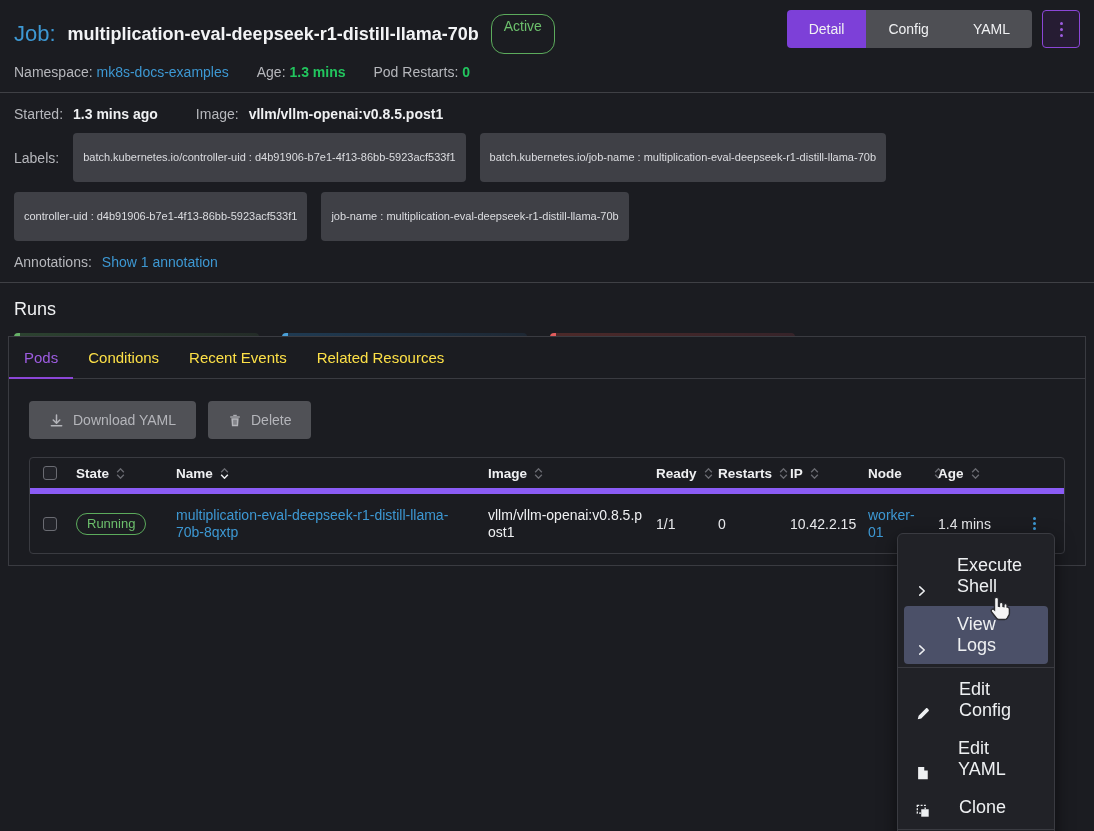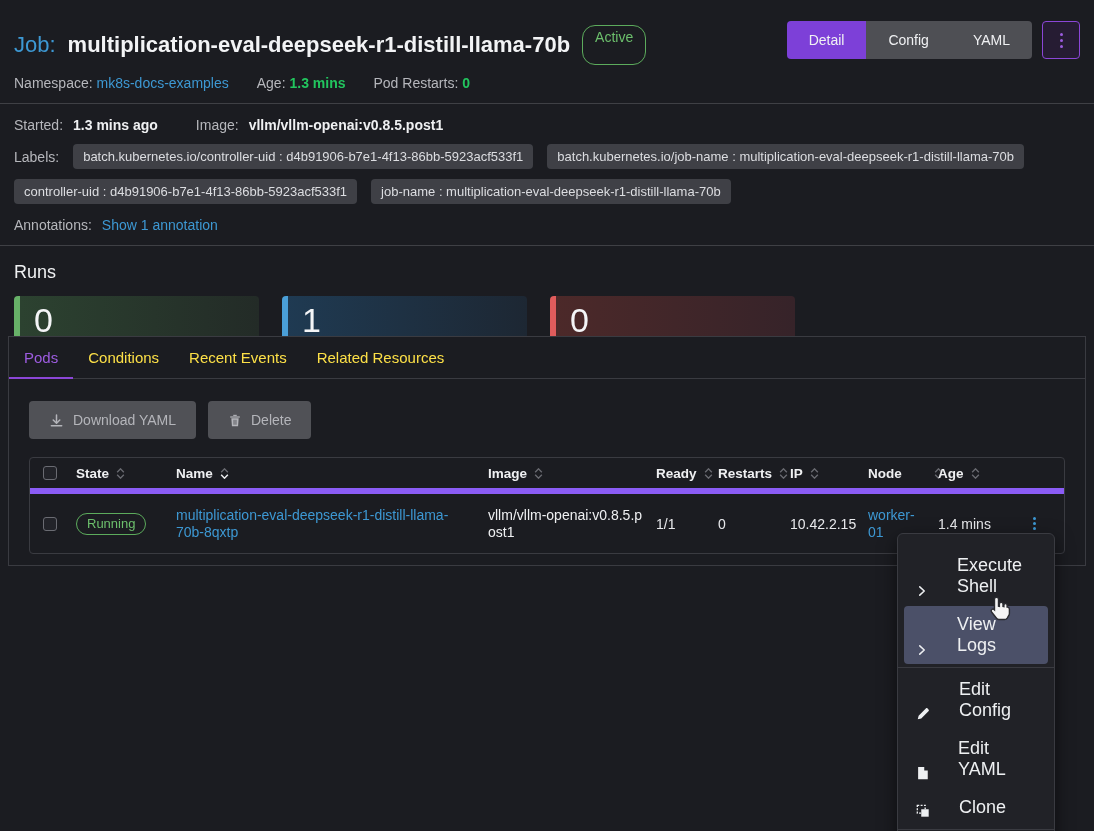--- a/index.html
+++ b/index.html
@@ -1,24 +1,24 @@
 <!DOCTYPE html>
 <html><head>
 <meta charset="utf-8">
 <style>
   * { margin:0; padding:0; box-sizing:border-box; }
   html,body { width:1094px; height:831px; background:#1b1c21; overflow:hidden;
     font-family:"Liberation Sans","DejaVu Sans",sans-serif; color:#e8e9ec; }
   .page { position:relative; width:1094px; height:831px; padding:10px 14px 0 14px; }
 
   
-  .hdr-row { display:flex; align-items:flex-start; justify-content:space-between;margin-top:11px; }
+  .hdr-row { display:flex; align-items:flex-start; justify-content:space-between; }
   .hdr-left { display:flex; align-items:center; gap:12px; padding-top:4px; }
   .job-kind { color:#3d98d3; font-size:22px; }
-  .job-title { color:#f2f3f5; font-size:22px; font-weight:bold; }
+  .job-title { color:#f2f3f5; font-size:18px; font-weight:bold; }
   .state-pill { border:1px solid #5cab5c; color:#6cbf6c; border-radius:13px;
     padding:2px 12px 18px; font-size:14px; line-height:18px; }
   .hdr-right { display:flex; gap:10px; }
   .btn-group { display:flex; border-radius:4px; overflow:hidden; }
   .view-btn { border:none; font-size:14px; padding:10px 22px; cursor:pointer;
     background:#4e4f54; color:#f0f1f3; font-family:inherit; }
   .view-btn.active { background:#7d40d8; }
   .kebab-btn { width:38px; height:38px; background:#261c33; border:1px solid #8b46d7;
     border-radius:4px; display:flex; align-items:center; justify-content:center;
     flex-direction:column; gap:3px; cursor:pointer; }
@@ -28,22 +28,22 @@
   .meta-item b { color:#22c55e; font-weight:bold; }
   .link { color:#3d98d3; text-decoration:none; cursor:pointer; }
 
   .divider { border:none; border-top:1px solid #3f4045; margin:12px -14px 0; }
 
   
   .detail-line { display:flex; gap:10px; margin-top:13px; font-size:14px; color:#b6b7bc;
     align-items:center; flex-wrap:wrap; }
   .detail-line b { color:#eff0f2; }
   .detail-line .gap { width:18px; }
-  .label-badge { background:#3f4046; color:#dcdde1; border-radius:4px; font-size:13px;
-    padding:4px 10px; line-height:17px; }
+  .label-badge { background:#3f4046; color:#dcdde1; border-radius:4px; font-size:11px;
+    padding:16px 10px; line-height:17px; }
   .labels-wrap { display:flex; flex-wrap:wrap; gap:10px 14px; margin-top:11px;
     font-size:14px; color:#b6b7bc; align-items:center; }
 
   
   .runs-heading { font-size:18px; color:#eff0f2; margin-top:16px; }
   .cards { display:flex; gap:23px; margin-top:13px; }
   .run-card { width:245px; height:76px; border-radius:4px; overflow:hidden;
     display:flex; cursor:default; }
   .run-accent { width:6px; flex:none; }
   .run-body { flex:1; padding:6px 14px 8px; display:flex; flex-direction:column;

